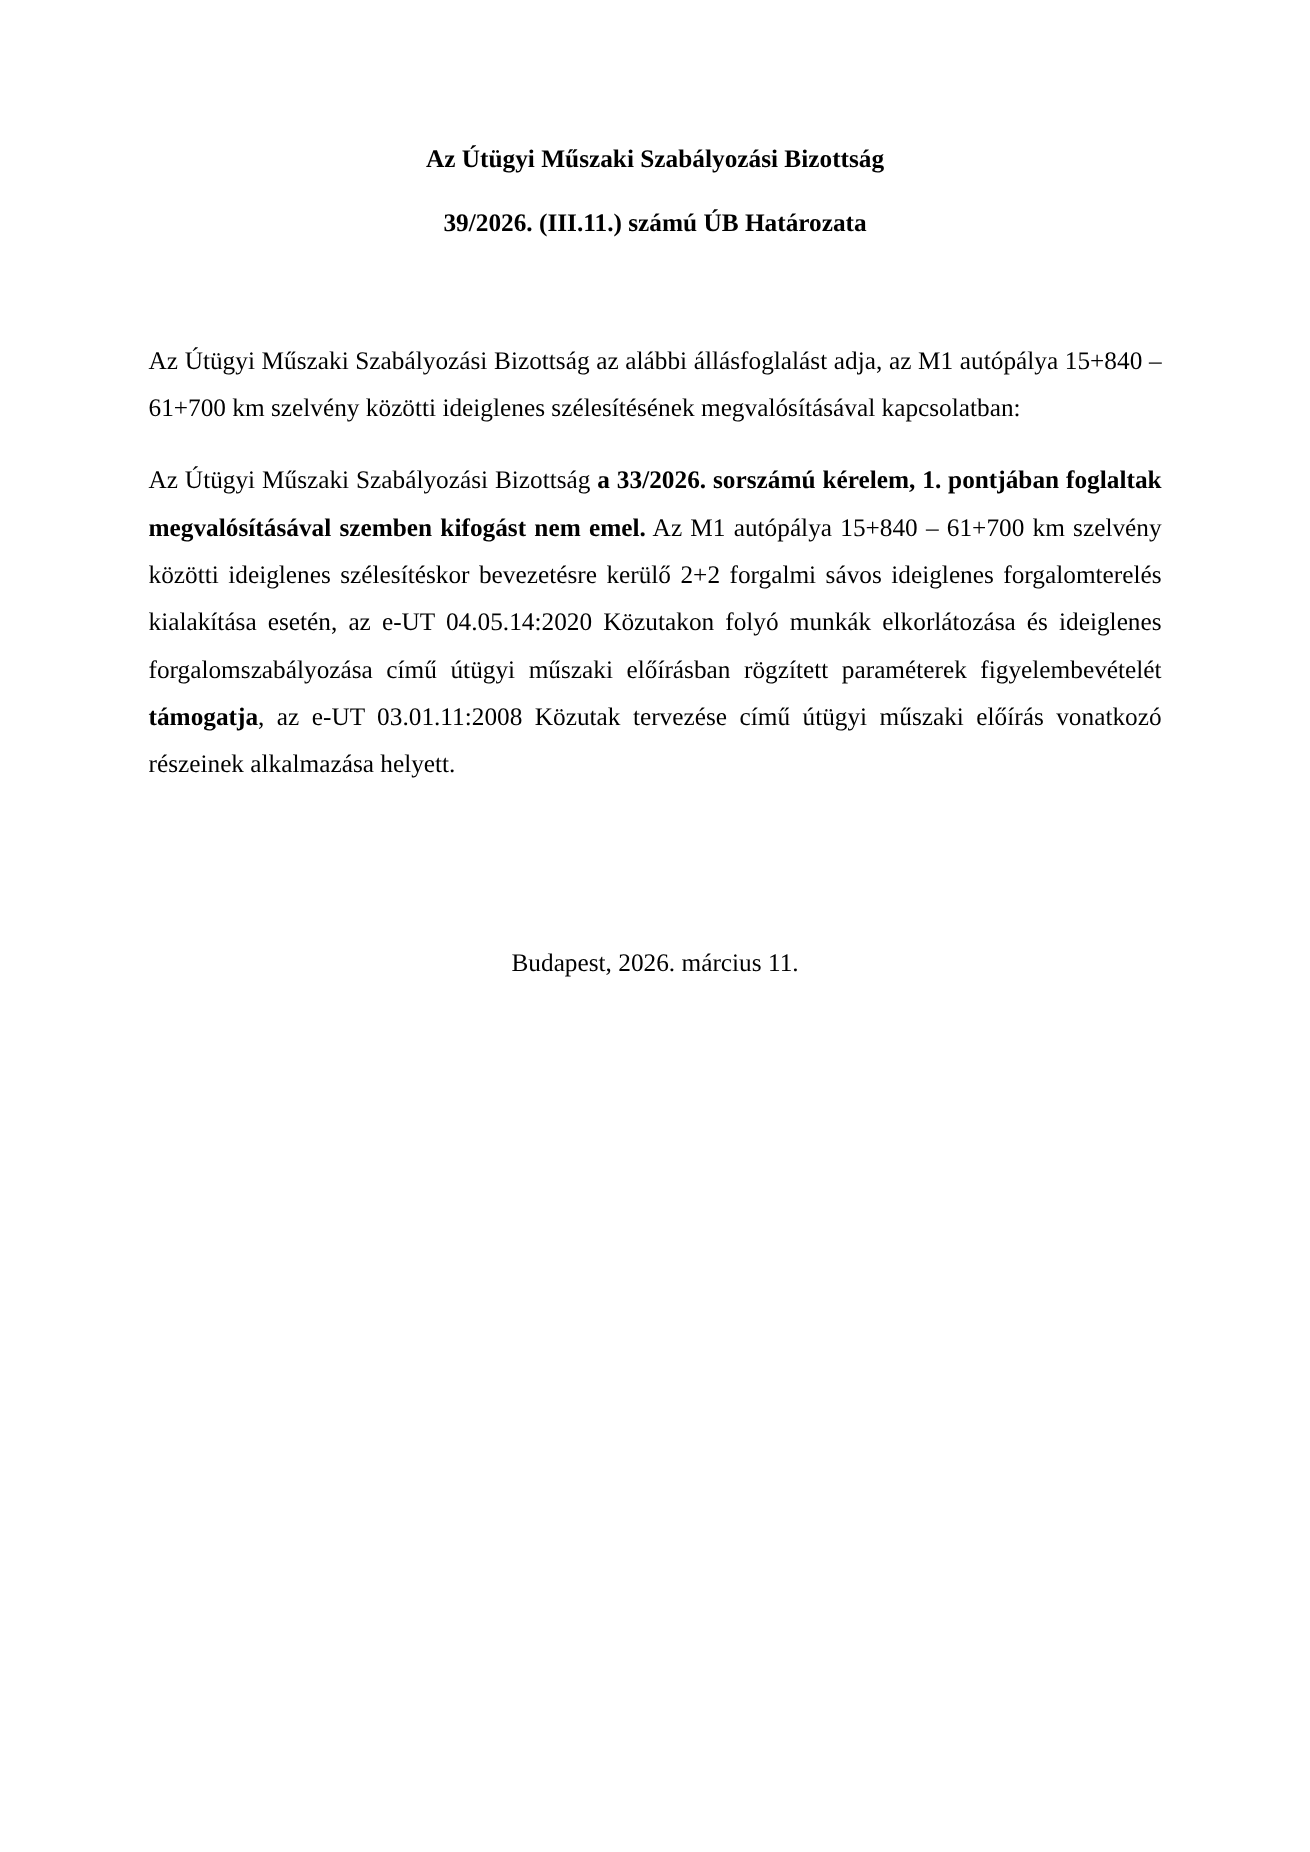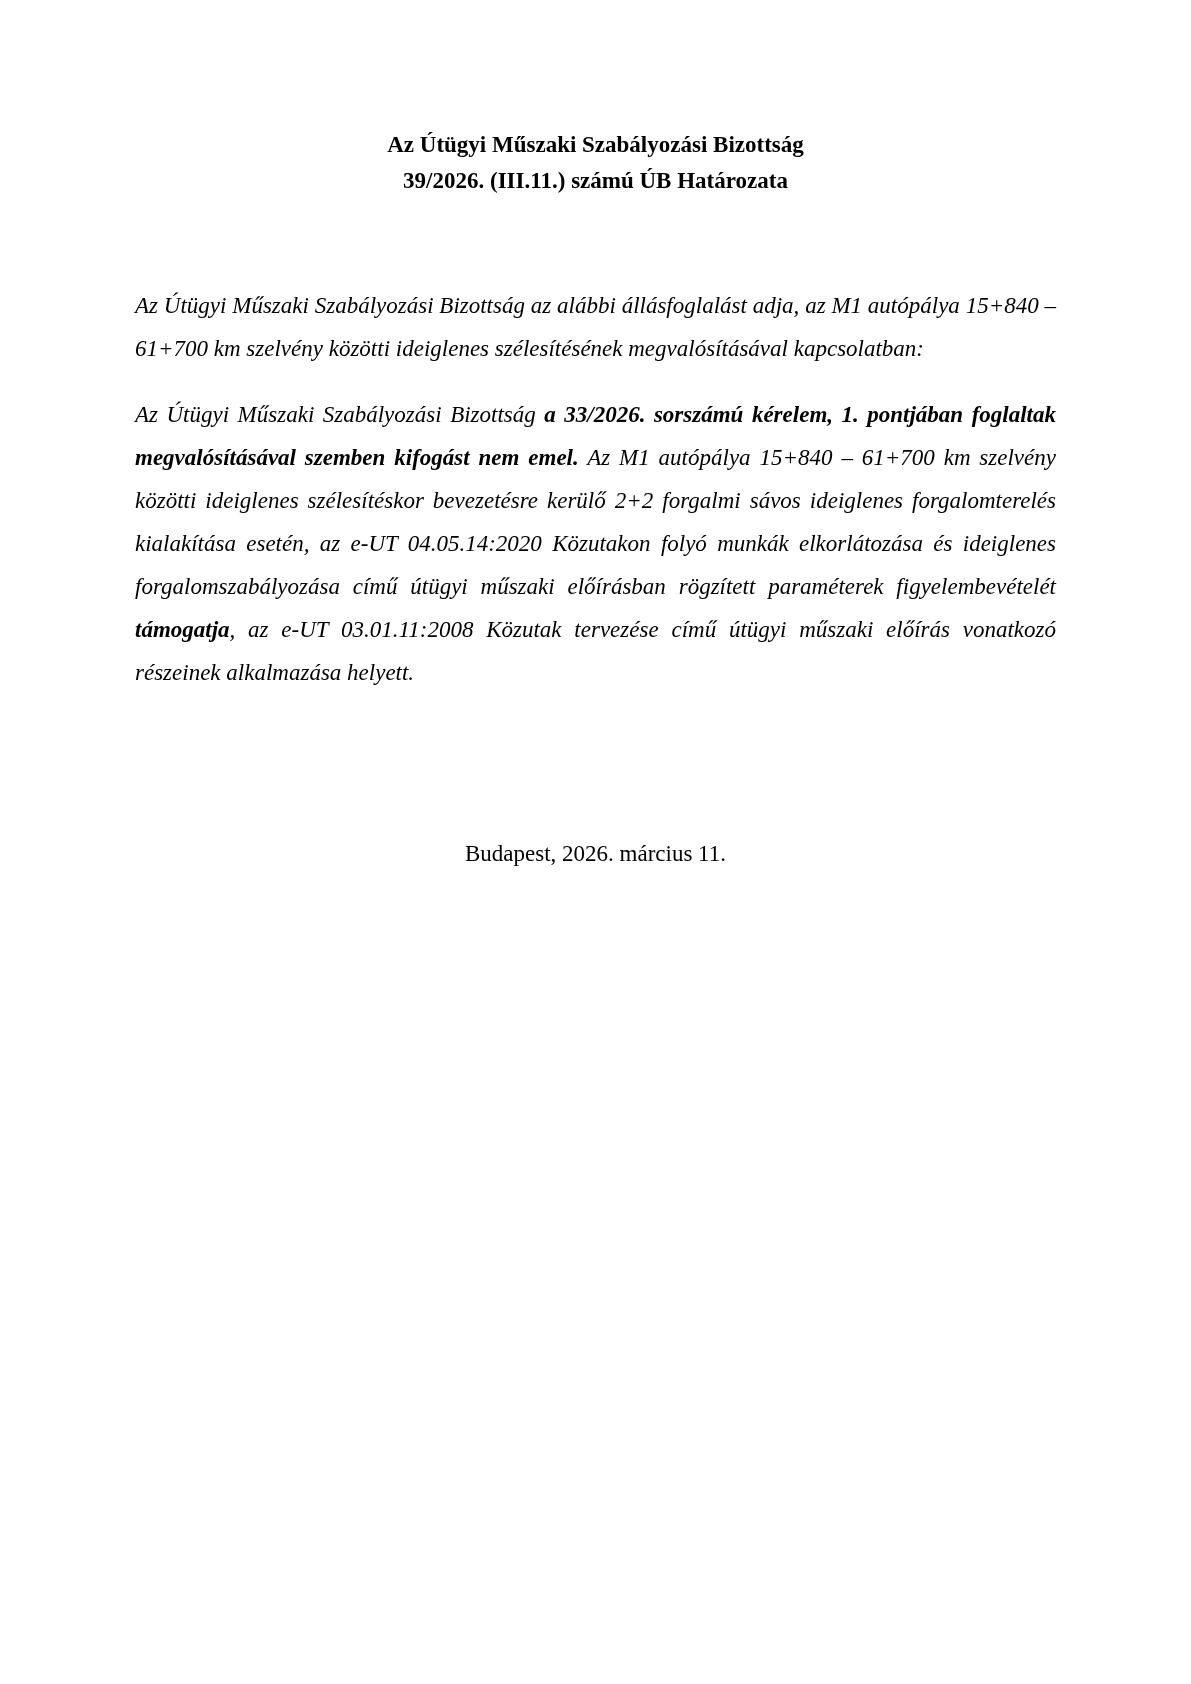--- a/index.html
+++ b/index.html
@@ -26,30 +26,29 @@
   .title-block {
     margin-top: 130px;
     text-align: center;
     font-weight: bold;
     font-size: 23px;
   }
   .title-line1 {
     line-height: 30px;
   }
   .title-line2 {
-    margin-top: 6px;
+    margin-top: 28px;
     line-height: 30px;
     text-align: center;
   }
   .body-paragraph {
     font-size: 23px;
     line-height: 43px;
     text-align: justify;
     text-align-last: left;
-    font-style: italic;
   }
   .para-intro {
     margin-top: 88px;
   }
   .para-decision {
     margin-top: 16px;
   }
   .bold {
     font-weight: bold;
   }

